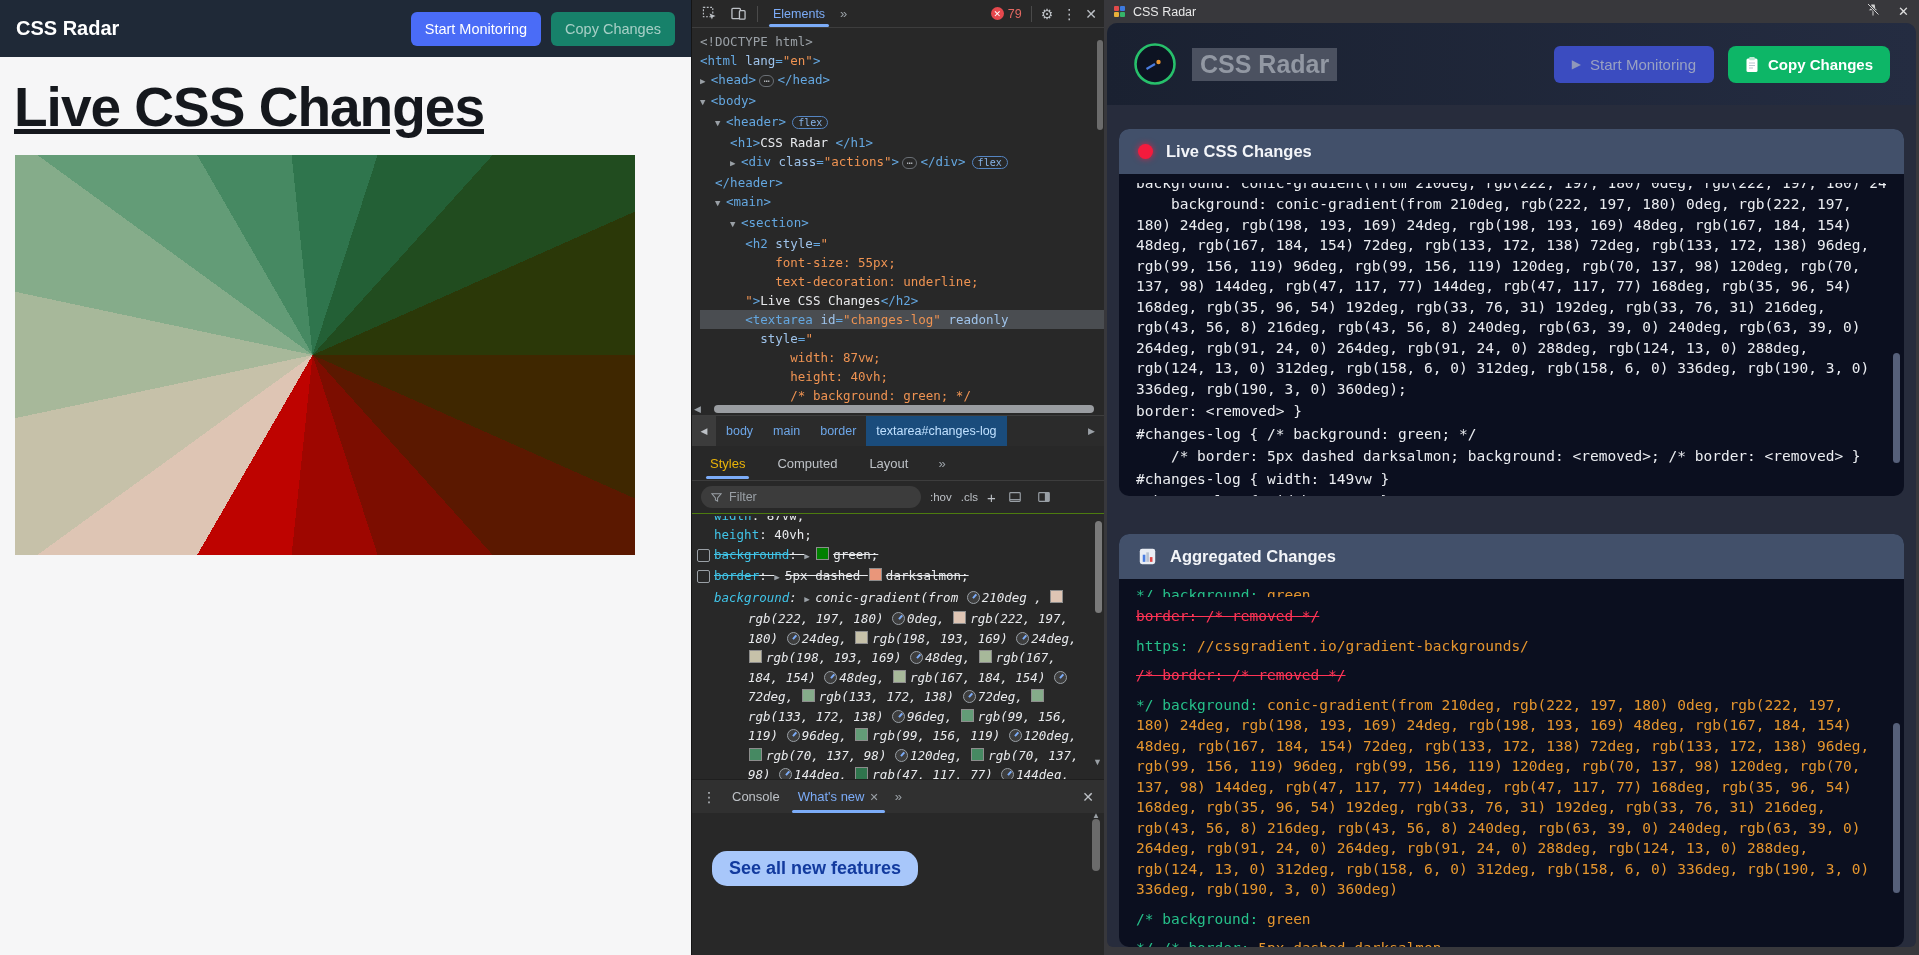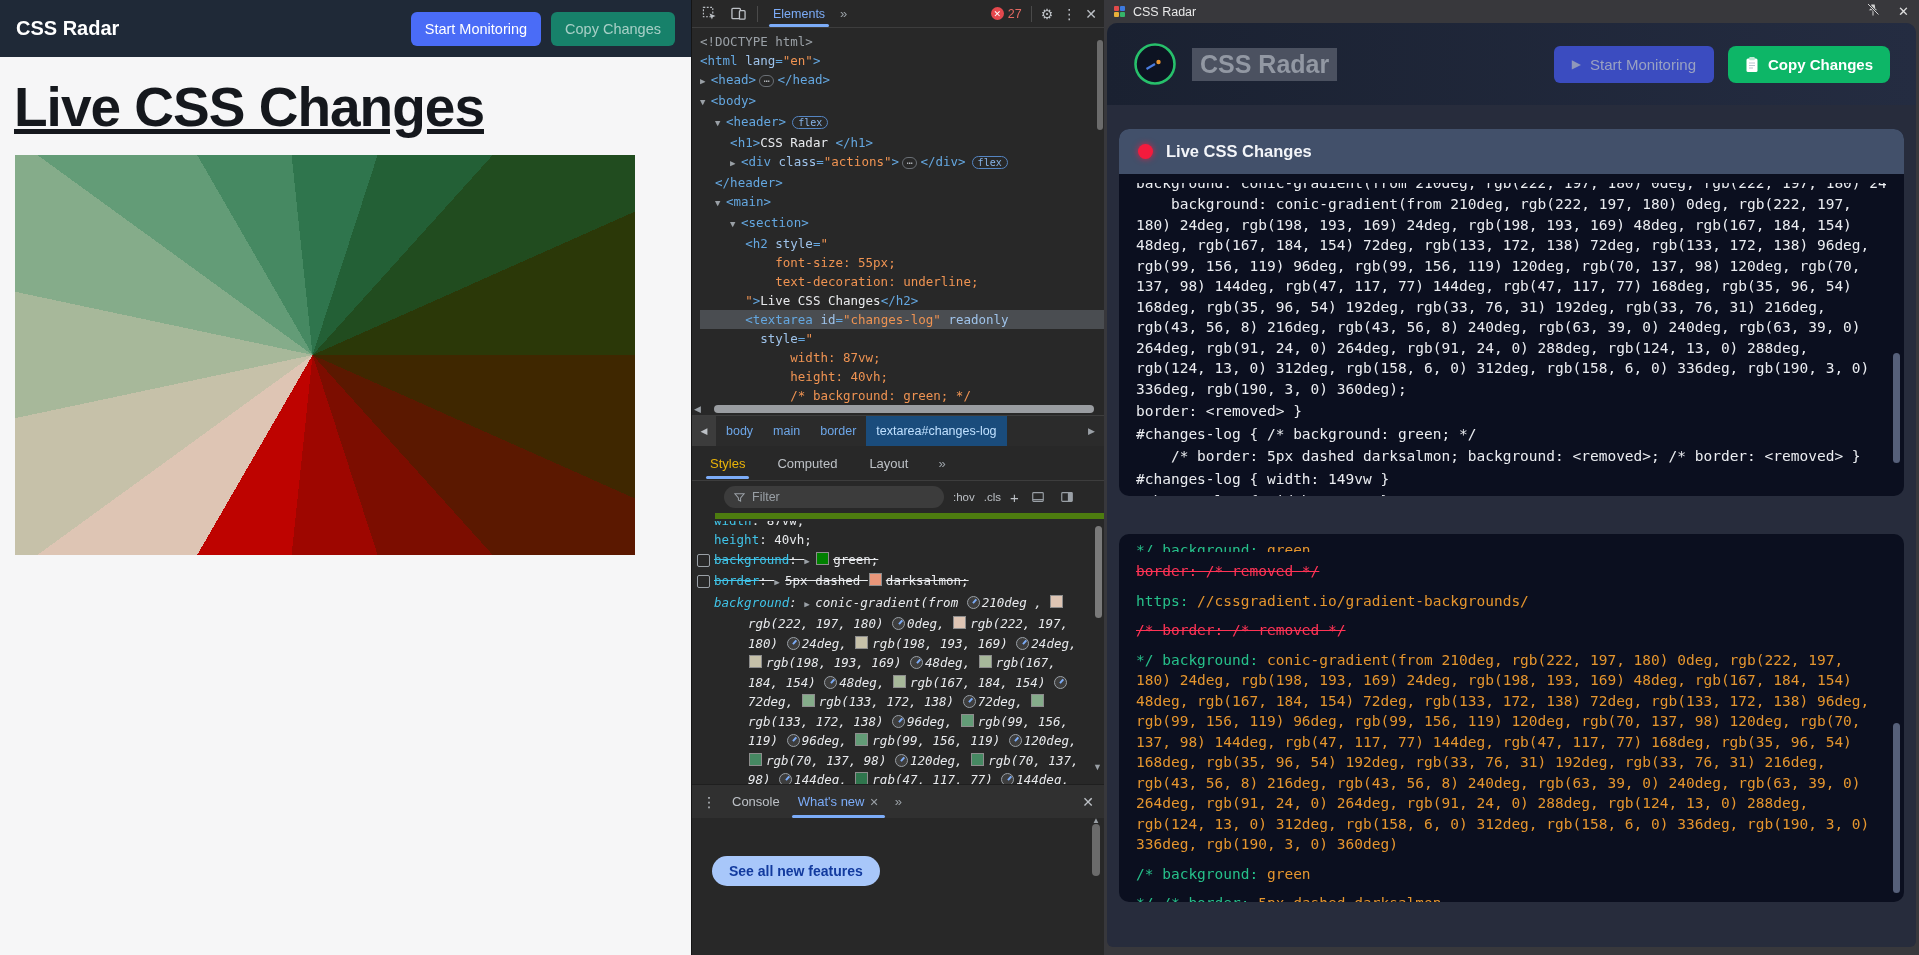--- a/index.html
+++ b/index.html
@@ -48,21 +48,21 @@
   .crumb-nav{width:24px;background:#3c3c3c;color:#bdc1c6;display:flex;align-items:center;justify-content:center;font-size:9px;}
   .crumb{color:#6da6e8;display:flex;align-items:center;padding:0 10px;}
   .crumb.selc{background:#1a4c7c;color:#bfe0ff;}
   .crumb-right{margin-left:auto;width:16px;display:flex;align-items:center;color:#9aa0a6;font-size:9px;}
 
   .dt-panes{height:34px;display:flex;align-items:center;gap:28px;padding-left:16px;border-bottom:1px solid #3d3d3d;font-size:13px;}
   .pane{color:#bdc1c6;position:relative;padding:7px 2px;}
   .pane.active{color:#eab308;}
   .pane.active .bar{position:absolute;left:-2px;right:-2px;bottom:-1px;height:3px;background:#7cacf8;border-radius:2px;}
 
-  .dt-filter{height:32px;display:flex;align-items:center;padding:0 9px;gap:9px;border-bottom:6px solid #4d7c0f;margin-left:23px;}
+  .dt-filter{height:32px;display:flex;align-items:center;padding:0 9px;gap:9px;border-bottom:1px solid #4d7c0f;}
   .filter-box{flex:0 0 200px;height:22px;background:#3c3c3c;border-radius:12px;display:flex;align-items:center;gap:7px;padding:0 10px;color:#9aa0a6;}
   .tb-txt{color:#bdc1c6;font-size:11.5px;}
   .plus{font-size:15px;color:#bdc1c6;}
 
   .dt-styles{height:263px;overflow:hidden;padding:2px 16px 0 22px;font-size:12.5px;line-height:19.5px;position:relative;
              font-family:"DejaVu Sans Mono",monospace;white-space:pre-wrap;word-break:break-word;}
   .srow{position:relative;}
   .srow.flow{padding-left:34px;text-indent:-34px;font-style:italic;}
   .clipwrap{height:9px;overflow:hidden;}
   .clipwrap .srow{transform:translateY(-10px);}
@@ -77,21 +77,21 @@
 
   .dt-drawer{height:33px;background:#303030;border-top:1px solid #1f1f1f;display:flex;align-items:center;gap:14px;padding:0 10px;}
   .drw-tab{color:#bdc1c6;font-size:13px;position:relative;padding:7px 2px;}
   .drw-tab.active{color:#7cacf8;}
   .drw-tab.active .bar{position:absolute;left:-4px;right:-4px;bottom:-2px;height:3px;background:#7cacf8;border-radius:2px;}
   .tabx{color:#9aa0a6;font-size:11px;margin-left:5px;}
 
   .dt-wn{height:153px;background:#282828;position:relative;padding:16px 24px 0 20px;}
   .wn-head{display:flex;align-items:center;gap:14px;}
   .wn-title{color:#e8eaed;font-size:17.5px;}
-  .wn-btn{margin-top:22px;background:#a8c7fa;color:#123a9e;border:none;border-radius:15px;padding:7px 17px;font-size:14px;font-weight:700;font-family:"Liberation Sans",sans-serif;}
+  .wn-btn{margin-top:22px;background:#a8c7fa;color:#123a9e;border:none;border-radius:15px;padding:7px 17px;font-size:18px;font-weight:700;font-family:"Liberation Sans",sans-serif;}
   .wn-vsb{position:absolute;right:4px;top:6px;width:8px;height:52px;background:#6b6b6b;border-radius:4px;}
   .wn-up{position:absolute;right:4px;top:-2px;color:#9aa0a6;font-size:8px;}
 
   
   .appwin{position:absolute;left:1104px;top:0;width:815px;height:955px;background:#38383c;}
   .app-titlebar{height:23px;display:flex;align-items:center;gap:8px;padding:0 10px;color:#e8e8e8;font-size:12.5px;}
   .app-mini{display:grid;grid-template-columns:5px 5px;grid-gap:1px;}
   .app-mini i{width:5px;height:5px;border-radius:1px;display:block;}
   .tb-right{margin-left:auto;display:flex;align-items:center;gap:18px;}
   .tb-x{color:#e0e0e0;font-size:13px;}
@@ -146,21 +146,21 @@
       <svg width="15" height="15" viewBox="0 0 16 16">
           <rect x="1" y="2.5" width="9" height="11" rx="1" fill="none" stroke="#bdc1c6" stroke-width="1.4"></rect>
           <rect x="9" y="5" width="6" height="9" rx="1" fill="#282828" stroke="#bdc1c6" stroke-width="1.4"></rect>
         </svg>
     </span>
     <span class="vdiv"></span>
     <span class="dt-tab"><span>Elements</span><span class="bar"></span></span>
     <span class="chev">»</span>
     <span class="err-badge">
       <span class="err-ic">✕</span>
-      <span class="err-n">27</span>
+      <span class="err-n">79</span>
     </span>
     <span class="vdiv"></span>
     <span class="gear">⚙</span>
     <span class="kebab">⋮</span>
     <span class="xclose">✕</span>
   </div>
 
   <div class="dt-tree mono"><div class="dom-row"><span class="tk-g">&lt;!DOCTYPE html&gt;</span></div><div class="dom-row"><span class="tk-t">&lt;html </span><span class="tk-a">lang</span><span class="tk-t">=</span><span class="tk-s">"en"</span><span class="tk-t">&gt;</span></div><div class="dom-row"><span class="tk-r">▶ </span><span class="tk-t">&lt;head&gt;</span><span class="tk-d">⋯</span><span class="tk-t">&lt;/head&gt;</span></div><div class="dom-row"><span class="tk-r">▼ </span><span class="tk-t">&lt;body&gt;</span></div><div class="dom-row"><span class="tk-x">  </span><span class="tk-r">▼ </span><span class="tk-t">&lt;header&gt;</span><span class="tk-b">flex</span></div><div class="dom-row"><span class="tk-x">    </span><span class="tk-t">&lt;h1&gt;</span><span class="tk-x">CSS Radar </span><span class="tk-t">&lt;/h1&gt;</span></div><div class="dom-row"><span class="tk-x">    </span><span class="tk-r">▶ </span><span class="tk-t">&lt;div </span><span class="tk-a">class</span><span class="tk-t">=</span><span class="tk-s">"actions"</span><span class="tk-t">&gt;</span><span class="tk-d">⋯</span><span class="tk-t">&lt;/div&gt;</span><span class="tk-b">flex</span></div><div class="dom-row"><span class="tk-x">  </span><span class="tk-t">&lt;/header&gt;</span></div><div class="dom-row"><span class="tk-x">  </span><span class="tk-r">▼ </span><span class="tk-t">&lt;main&gt;</span></div><div class="dom-row"><span class="tk-x">    </span><span class="tk-r">▼ </span><span class="tk-t">&lt;section&gt;</span></div><div class="dom-row"><span class="tk-x">      </span><span class="tk-t">&lt;h2 </span><span class="tk-a">style</span><span class="tk-t">=</span><span class="tk-s">"</span></div><div class="dom-row"><span class="tk-c">          font-size: 55px;</span></div><div class="dom-row"><span class="tk-c">          text-decoration: underline;</span></div><div class="dom-row"><span class="tk-x">      </span><span class="tk-s">"</span><span class="tk-t">&gt;</span><span class="tk-x">Live CSS Changes</span><span class="tk-t">&lt;/h2&gt;</span></div><div class="dom-row sel"><span class="gutter">⋯</span><span class="tk-x">      </span><span class="tk-t">&lt;textarea </span><span class="tk-a">id</span><span class="tk-t">=</span><span class="tk-s">"changes-log"</span><span class="tk-a"> readonly</span></div><div class="dom-row"><span class="tk-x">        </span><span class="tk-a">style</span><span class="tk-t">=</span><span class="tk-s">"</span></div><div class="dom-row"><span class="tk-c">            width: 87vw;</span></div><div class="dom-row"><span class="tk-c">            height: 40vh;</span></div><div class="dom-row"><span class="tk-c">            /* background: green; */</span></div></div>
   <div class="tree-vsb" style="position:absolute;top:40px;"></div>
 
@@ -288,17 +288,26 @@
     <div class="panel p1">
       <div class="panel-header">
         <span class="red-dot"></span>
         <span class="panel-title">Live CSS Changes</span>
       </div>
       <div class="panel-body pb-live"><div class="lclip"><div class="logline">    background: conic-gradient(from 210deg, rgb(222, 197, 180) 0deg, rgb(222, 197, 180) 24deg, rgb(198, 193, 169) 24deg, rgb(198, 193, 169) 48deg, rgb(167, 184, 154) 48deg, rgb(167, 184, 154) 72deg, rgb(133, 172, 138) 72deg, rgb(133, 172, 138) 96deg, rgb(99, 156, 119) 96deg, rgb(99, 156, 119) 120deg, rgb(70, 137, 98) 120deg, rgb(70, 137, 98) 144deg, rgb(47, 117, 77) 144deg, rgb(47, 117, 77) 168deg, rgb(35, 96, 54) 168deg, rgb(35, 96, 54) 192deg, rgb(33, 76, 31) 192deg, rgb(33, 76, 31) 216deg, rgb(43, 56, 8) 216deg, rgb(43, 56, 8) 240deg, rgb(63, 39, 0) 240deg, rgb(63, 39, 0) 264deg, rgb(91, 24, 0) 264deg, rgb(91, 24, 0) 288deg, rgb(124, 13, 0) 288deg, rgb(124, 13, 0) 312deg, rgb(158, 6, 0) 312deg, rgb(158, 6, 0) 336deg, rgb(190, 3, 0) 336deg, rgb(190, 3, 0) 360deg);</div></div><div class="logline">    background: conic-gradient(from 210deg, rgb(222, 197, 180) 0deg, rgb(222, 197, 180) 24deg, rgb(198, 193, 169) 24deg, rgb(198, 193, 169) 48deg, rgb(167, 184, 154) 48deg, rgb(167, 184, 154) 72deg, rgb(133, 172, 138) 72deg, rgb(133, 172, 138) 96deg, rgb(99, 156, 119) 96deg, rgb(99, 156, 119) 120deg, rgb(70, 137, 98) 120deg, rgb(70, 137, 98) 144deg, rgb(47, 117, 77) 144deg, rgb(47, 117, 77) 168deg, rgb(35, 96, 54) 168deg, rgb(35, 96, 54) 192deg, rgb(33, 76, 31) 192deg, rgb(33, 76, 31) 216deg, rgb(43, 56, 8) 216deg, rgb(43, 56, 8) 240deg, rgb(63, 39, 0) 240deg, rgb(63, 39, 0) 264deg, rgb(91, 24, 0) 264deg, rgb(91, 24, 0) 288deg, rgb(124, 13, 0) 288deg, rgb(124, 13, 0) 312deg, rgb(158, 6, 0) 312deg, rgb(158, 6, 0) 336deg, rgb(190, 3, 0) 336deg, rgb(190, 3, 0) 360deg);</div><div class="logline">border: &lt;removed&gt; }</div><div class="logline">#changes-log { /* background: green; */</div><div class="logline">    /* border: 5px dashed darksalmon; background: &lt;removed&gt;; /* border: &lt;removed&gt; }</div><div class="logline">#changes-log { width: 149vw }</div><div class="logline">#changes-log { width: 148vw }</div></div>
     </div>
     <span class="pv-sb sb-live" style="position:absolute;right:16px;top:330px;"></span>
 
     <div class="panel p2">
+      <div class="panel-header">
+        <svg width="19" height="19" viewBox="0 0 16 16">
+          <rect x="1.5" y="1.5" width="13" height="13" rx="2" fill="#e9edf4"></rect>
+          <rect x="4" y="6.5" width="2.2" height="6" fill="#4a7de0"></rect>
+          <rect x="7" y="4.5" width="2.2" height="8" fill="#b7c2d2"></rect>
+          <rect x="10" y="8.5" width="2.2" height="4" fill="#e04545"></rect>
+        </svg>
+        <span class="panel-title">Aggregated Changes</span>
+      </div>
       <div class="panel-body pb-agg"><div class="lclip"><div class="aggline"><span class="sg-g">*/ background:</span><span class="sg-o"> green</span></div></div><div class="aggline"><span class="sg-rm">border: /* removed */</span></div><div class="aggline"><span class="sg-g">https:</span><span class="sg-o"> //cssgradient.io/gradient-backgrounds/</span></div><div class="aggline"><span class="sg-rm">/* border: /* removed */</span></div><div class="aggline"><span class="sg-g">*/ background:</span><span class="sg-o"> conic-gradient(from 210deg, rgb(222, 197, 180) 0deg, rgb(222, 197, 180) 24deg, rgb(198, 193, 169) 24deg, rgb(198, 193, 169) 48deg, rgb(167, 184, 154) 48deg, rgb(167, 184, 154) 72deg, rgb(133, 172, 138) 72deg, rgb(133, 172, 138) 96deg, rgb(99, 156, 119) 96deg, rgb(99, 156, 119) 120deg, rgb(70, 137, 98) 120deg, rgb(70, 137, 98) 144deg, rgb(47, 117, 77) 144deg, rgb(47, 117, 77) 168deg, rgb(35, 96, 54) 168deg, rgb(35, 96, 54) 192deg, rgb(33, 76, 31) 192deg, rgb(33, 76, 31) 216deg, rgb(43, 56, 8) 216deg, rgb(43, 56, 8) 240deg, rgb(63, 39, 0) 240deg, rgb(63, 39, 0) 264deg, rgb(91, 24, 0) 264deg, rgb(91, 24, 0) 288deg, rgb(124, 13, 0) 288deg, rgb(124, 13, 0) 312deg, rgb(158, 6, 0) 312deg, rgb(158, 6, 0) 336deg, rgb(190, 3, 0) 336deg, rgb(190, 3, 0) 360deg)</span></div><div class="aggline"><span class="sg-g">/* background:</span><span class="sg-o"> green</span></div><div class="aggline"><span class="sg-g">*/ /* border:</span><span class="sg-o"> 5px dashed darksalmon</span></div></div>
     </div>
     <span class="pv-sb sb-agg" style="position:absolute;right:16px;top:700px;"></span>
   </div>
 </div>
 
 </body></html>

